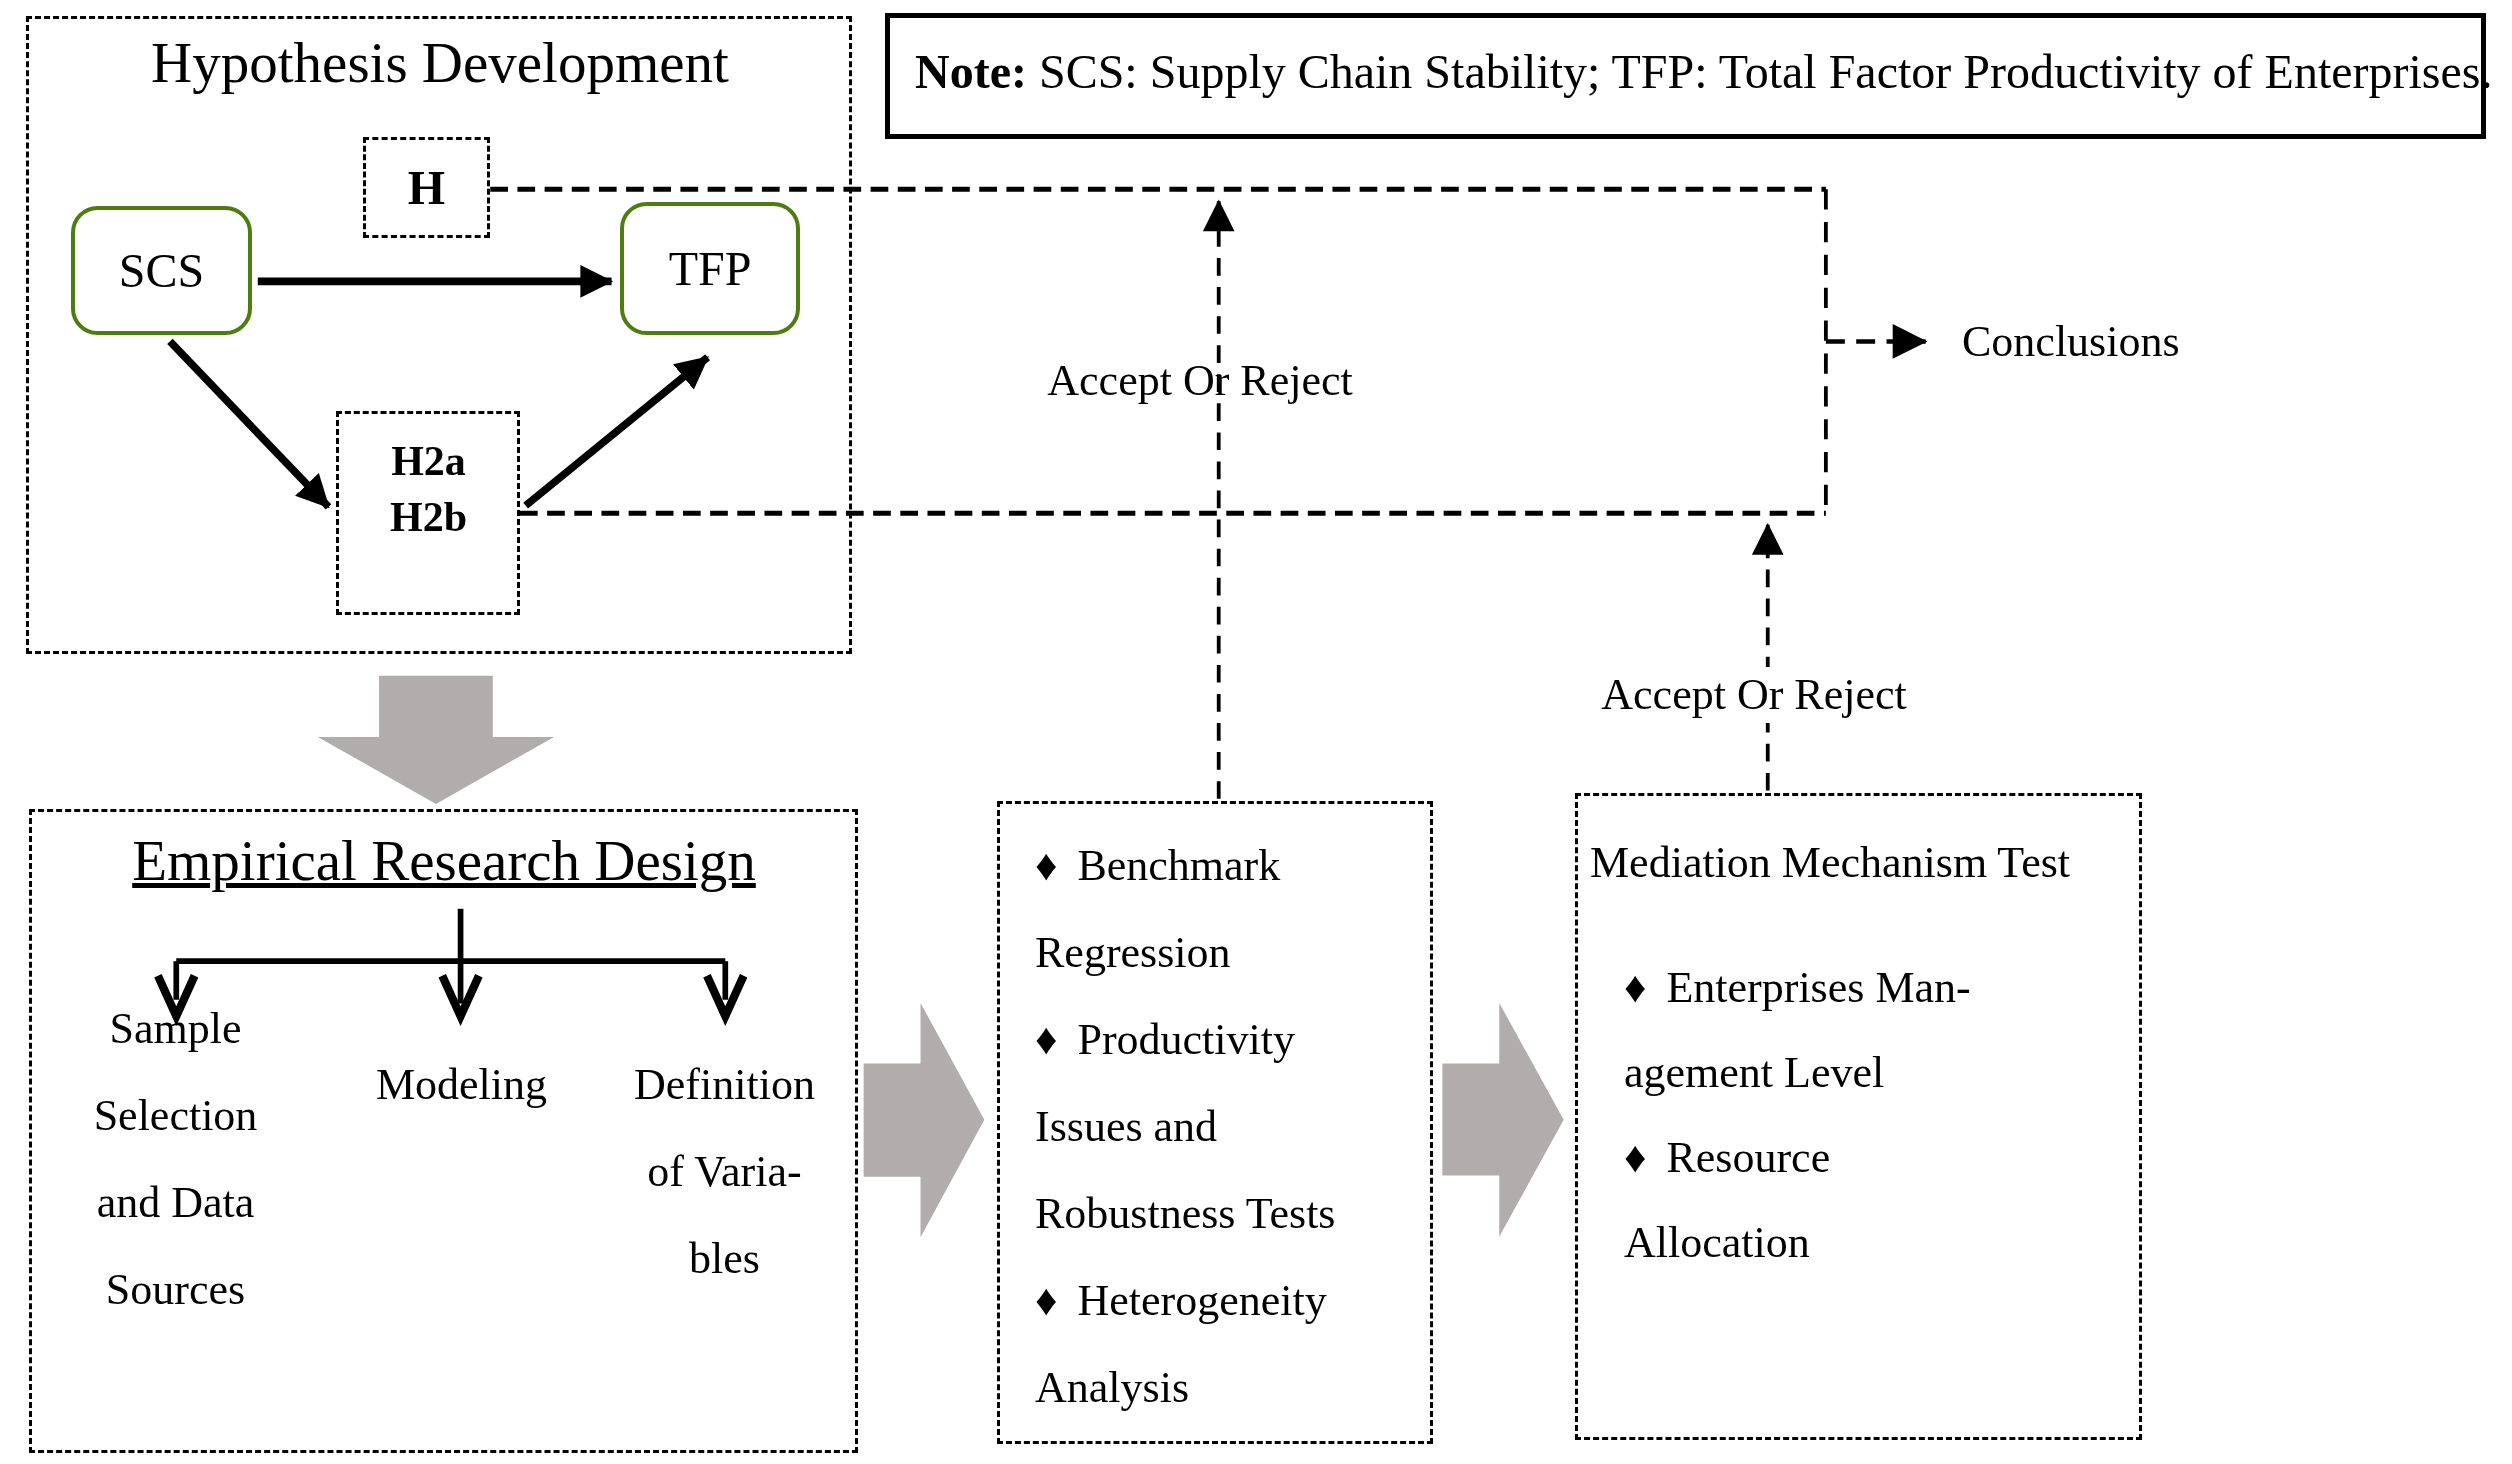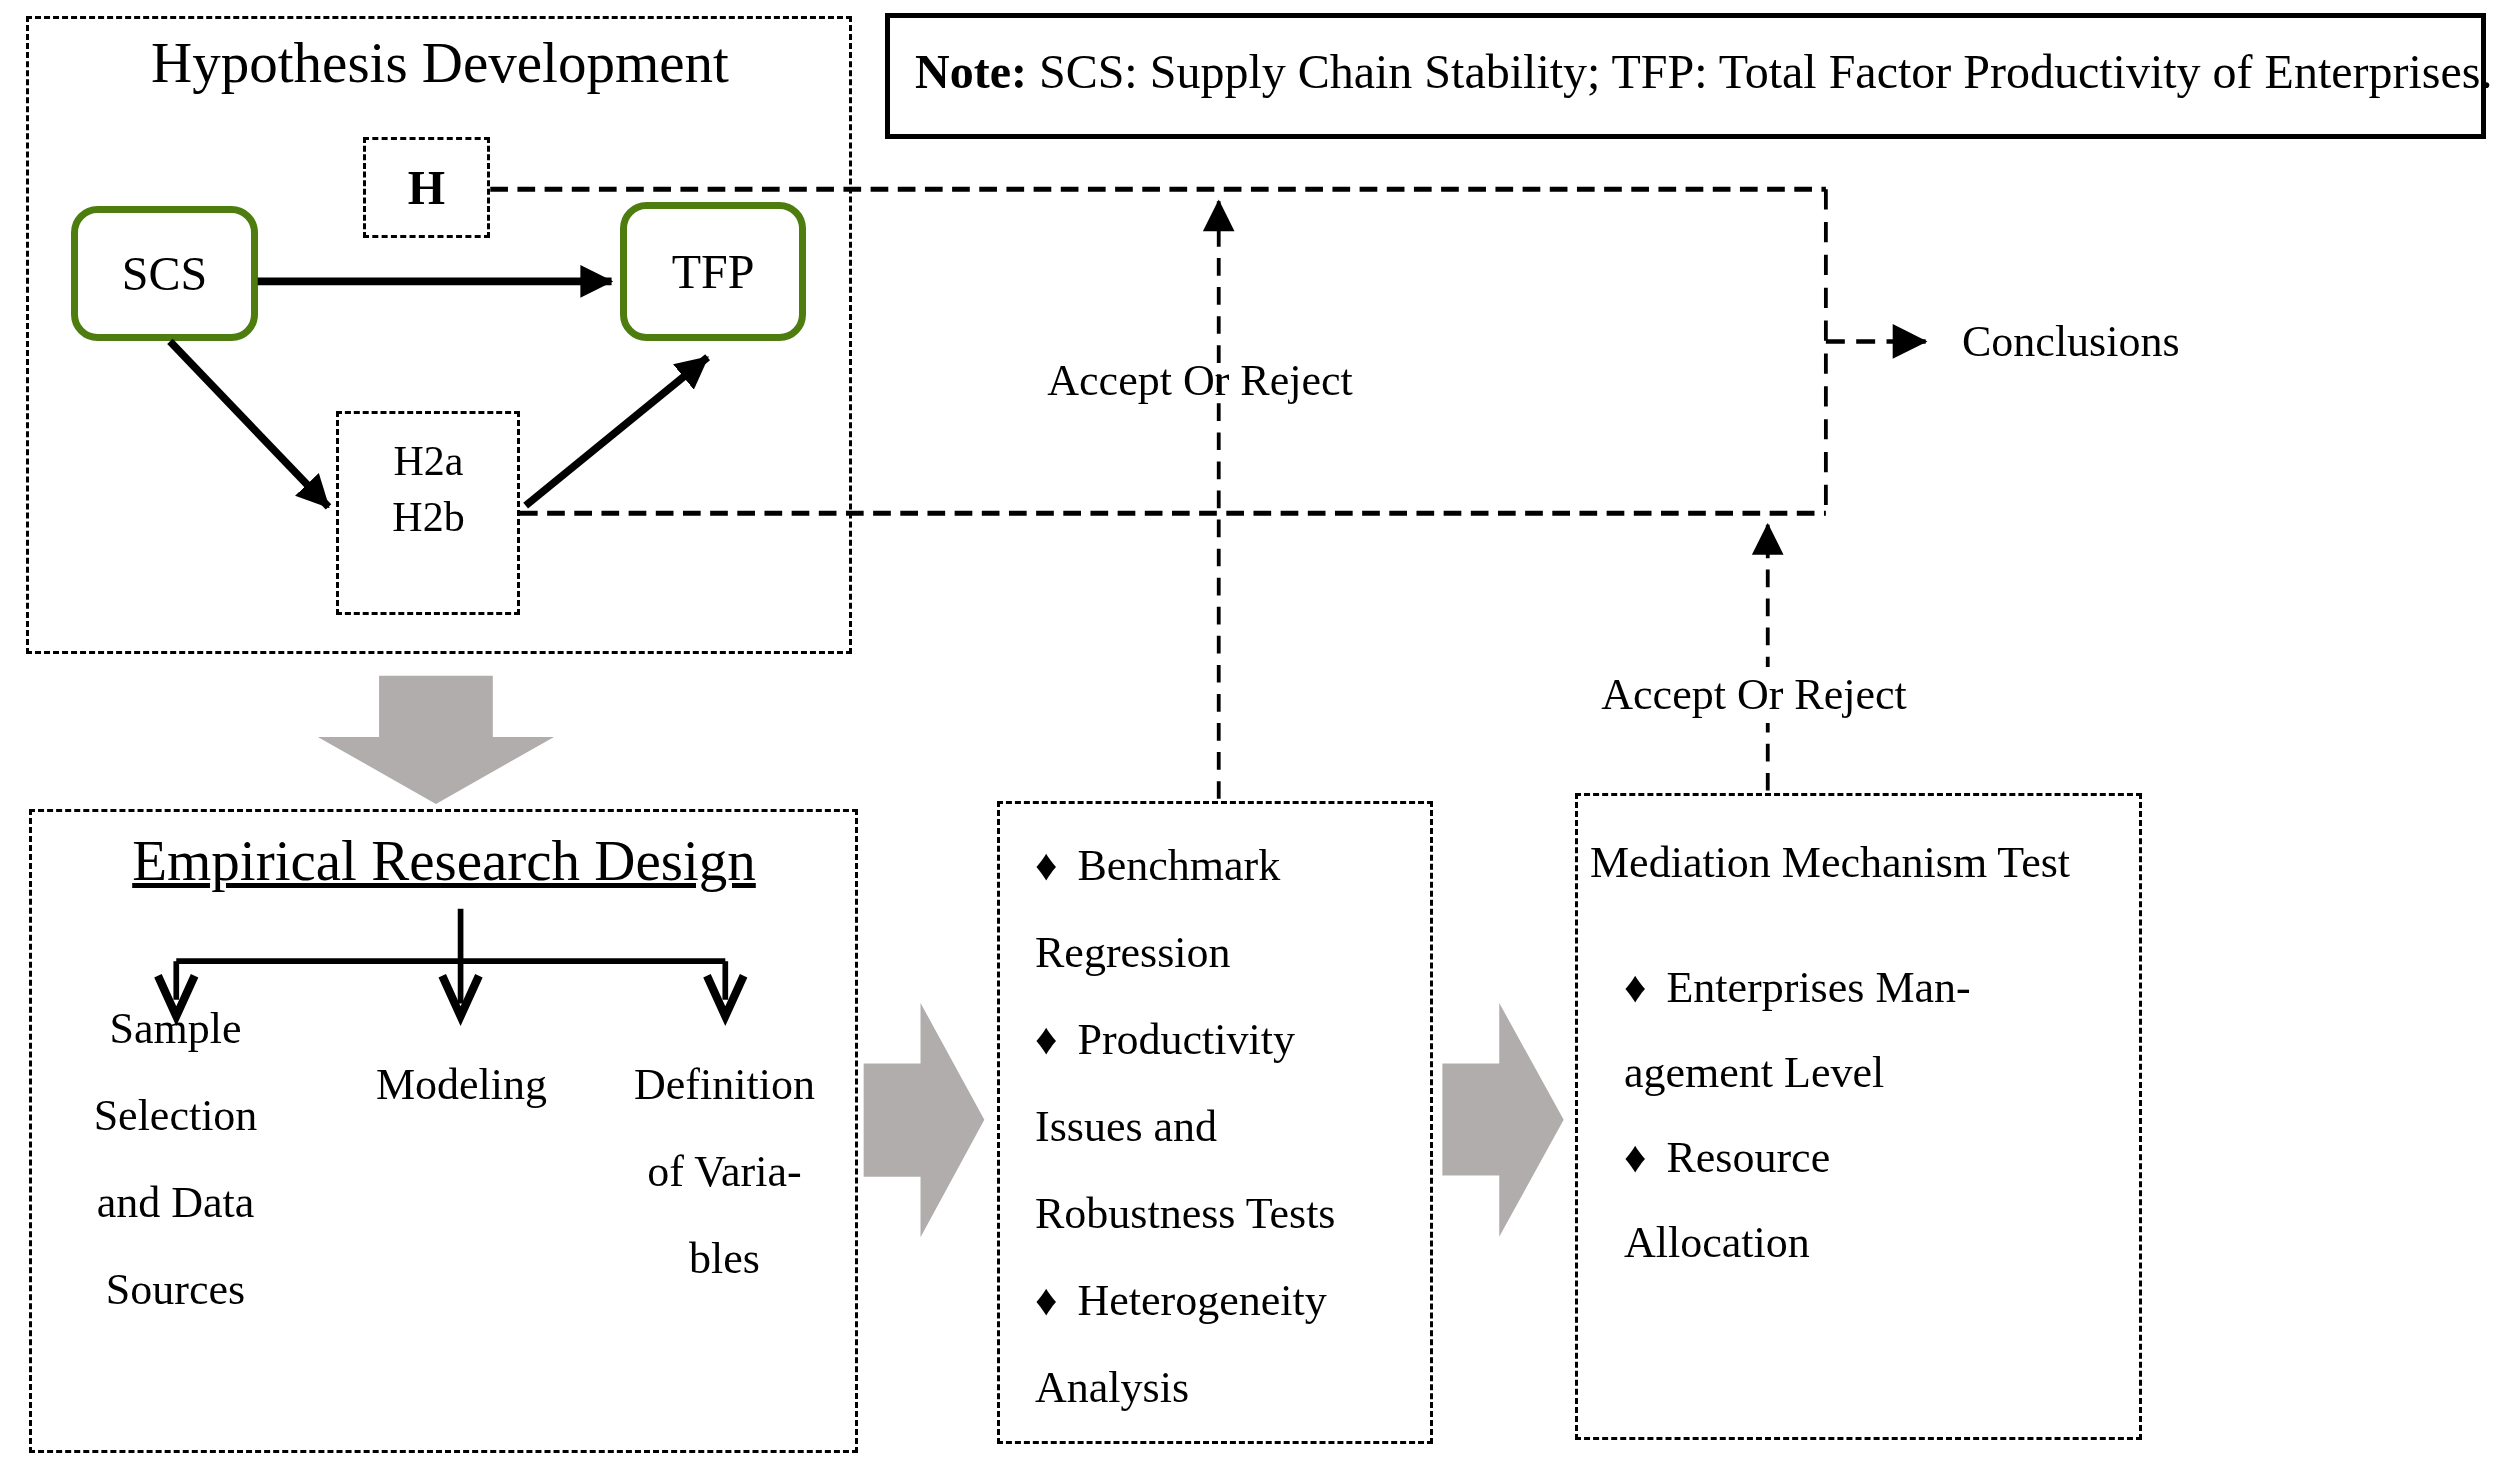--- a/index.html
+++ b/index.html
@@ -8,21 +8,21 @@
     width:2512px;height:1465px;
     background:#ffffff;
     font-family:"Liberation Serif","DejaVu Serif",serif;
     color:#000;
     overflow:hidden;
   }
   .abs{position:absolute;}
   
   .dotted-box{border:3.8px dashed #000;background:transparent;}
   .solid-box{border:5px solid #000;background:#fff;}
-  .node{border:7px solid #4d7c0f;border-radius:26.5px;display:flex;align-items:center;justify-content:center;background:#fff;}
+  .node{border:4px solid #4d7c0f;border-radius:26.5px;display:flex;align-items:center;justify-content:center;background:#fff;}
   .dashed-node{border:3.2px dashed #000;display:flex;align-items:center;justify-content:center;background:transparent;}
   
   .title{font-size:57px;text-align:center;line-height:51px;white-space:nowrap;}
   .body-text{font-size:44px;line-height:87px;}
   .node-label{font-size:48px;}
   .bold{font-weight:bold;}
   .note-line{font-size:48px;line-height:45px;white-space:nowrap;}
   .label{font-size:44px;line-height:56px;white-space:nowrap;}
   .panel-lines{font-size:44px;line-height:87px;white-space:nowrap;}
   .panel-lines .bullet:not(:empty){margin-right:20px;}
@@ -96,21 +96,21 @@
     <polygon points="1367,1683 1457,1683 1457,1587 1558,1772 1457,1958 1457,1862 1367,1862" fill="#b1adad"></polygon>
     <polygon points="2283,1683 2373,1683 2373,1587 2475,1772 2373,1957 2373,1860 2283,1860" fill="#b1adad"></polygon>
   </svg>
 
   <div class="abs title" style="left:26px;top:37px;width:828px;">Hypothesis Development</div>
 
   <div class="abs note-line" style="left:915px;top:49px;">
     <span class="bold">Note:</span><span> SCS: Supply Chain Stability; TFP: Total Factor Productivity of Enterprises.</span>
   </div>
 
-  <div class="abs" style="left:336px;top:433px;width:185px;text-align:center;font-size:42px;font-weight:normal;line-height:56px;">
+  <div class="abs" style="left:336px;top:433px;width:185px;text-align:center;font-size:42px;font-weight:bold;line-height:56px;">
     <div>H2a</div>
     <div>H2b</div>
   </div>
 
   <div class="abs label" style="left:979px;top:353px;width:442px;text-align:center;">Accept Or Reject</div>
 
   <div class="abs label" style="left:1533px;top:667px;width:442px;text-align:center;background:#fff;">Accept Or Reject</div>
 
   <div class="abs label" style="left:1962px;top:314px;">Conclusions</div>
 

